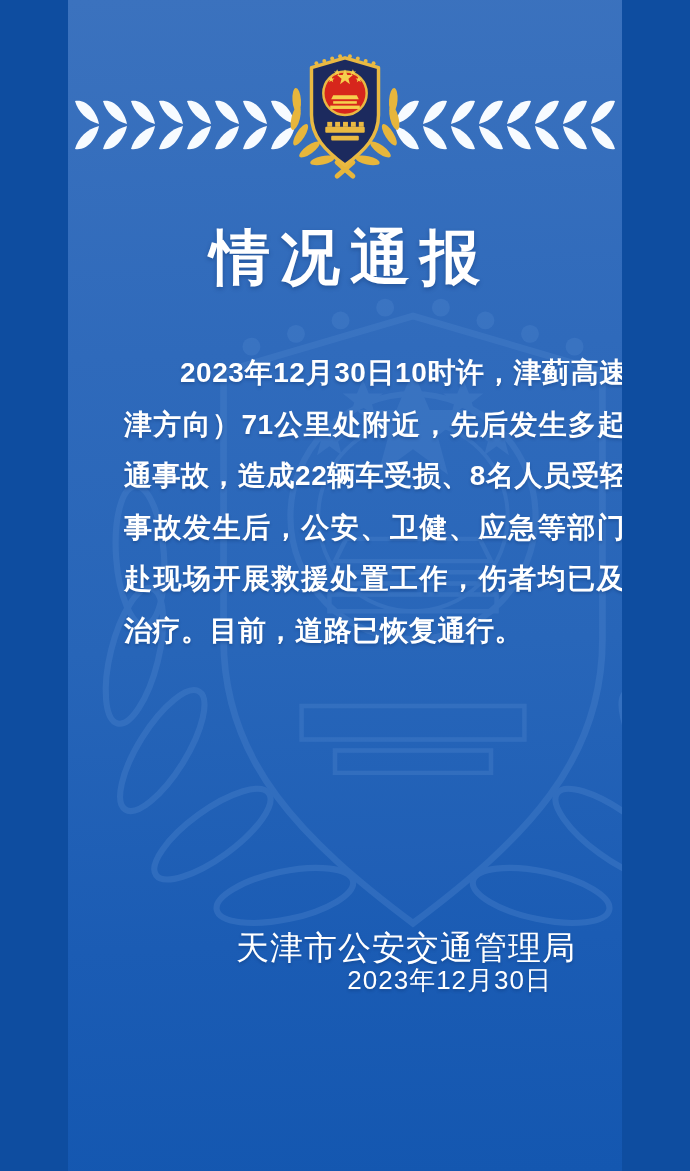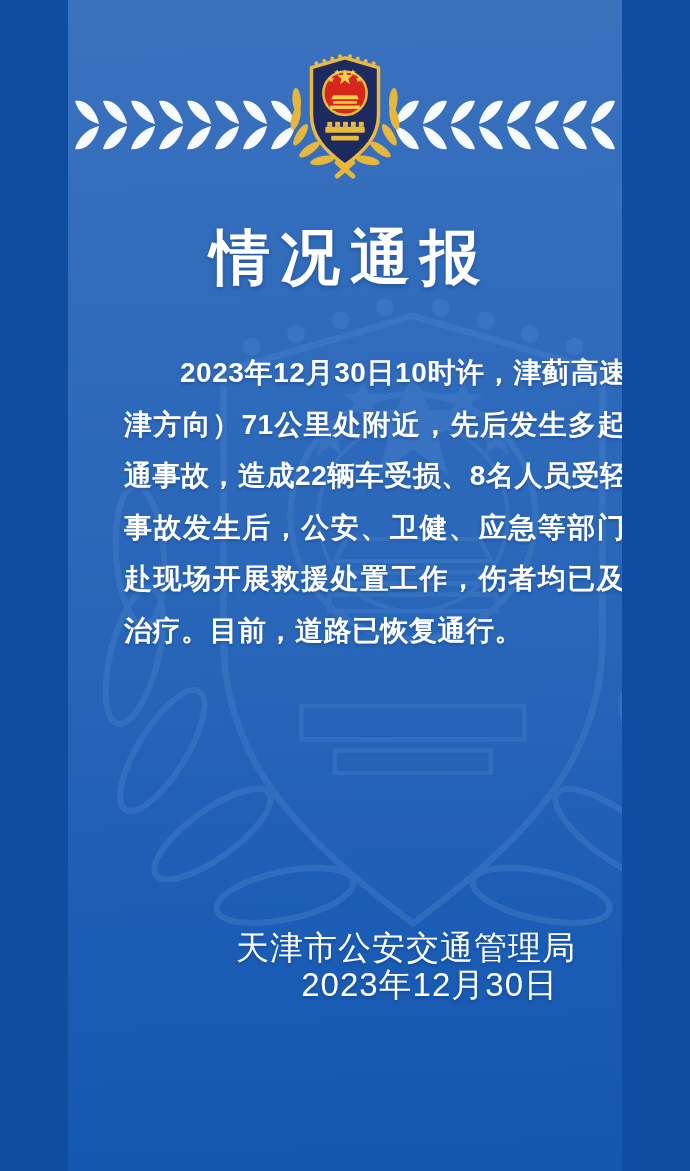--- a/index.html
+++ b/index.html
@@ -62,22 +62,22 @@
   .body-text p{margin:0;text-indent:2em;}
   .sig-agency{
     position:absolute;
     top:926px;right:46px;
     font-size:33px;
     letter-spacing:1px;
     text-shadow:0 2px 3px rgba(8,40,92,0.30);
   }
   .sig-date{
     position:absolute;
-    top:963px;right:64px;
-    font-size:33px;
+    top:963px;right:70px;
+    font-size:26px;
     letter-spacing:1px;
     text-shadow:0 2px 3px rgba(8,40,92,0.30);
     text-align:center;
   }
 </style>
 </head>
 <body>
 
 <div class="poster">
 

